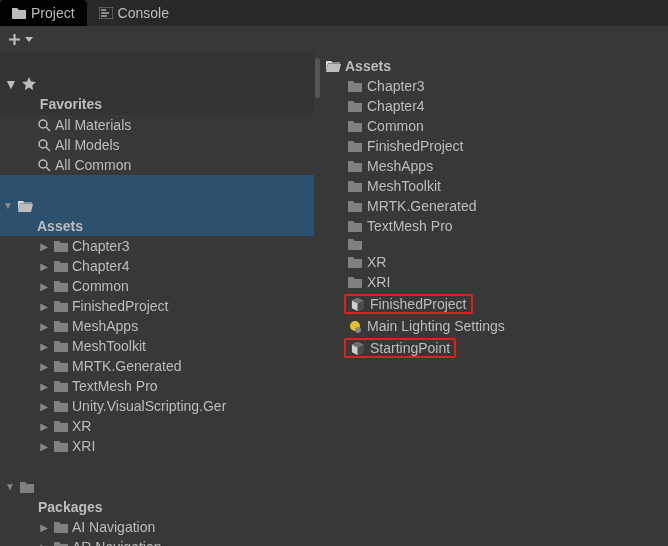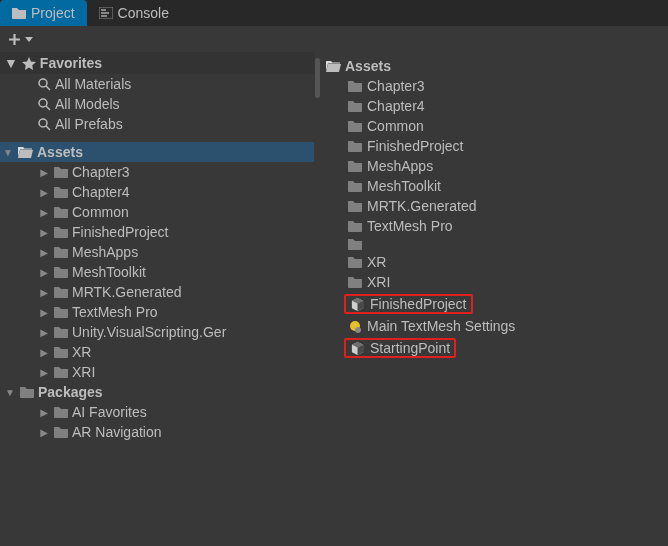--- a/index.html
+++ b/index.html
@@ -1,20 +1,20 @@
 <!DOCTYPE html>
 <html><head>
 <meta charset="utf-8">
 <style>
   * { margin: 0; padding: 0; box-sizing: border-box; font-family: Arial, 'Segoe UI', sans-serif; font-size: 14px; }
   body { background: #383838; color: #bdbdbd; width: 668px; height: 546px; overflow: hidden; }
   .root { display: flex; flex-direction: column; width: 100%; height: 100%; }
   .tabbar { display: flex; align-items: center; background: #282828; height: 26px; }
   .tab { display: flex; align-items: center; gap: 5px; padding: 0 12px; height: 100%; cursor: pointer; }
-  .tab.active { background: #0369a1; border-top-left-radius: 4px; border-top-right-radius: 4px; color:#bdbdbd; }
+  .tab.active { background: #000000; border-top-left-radius: 4px; border-top-right-radius: 4px; color:#bdbdbd; }
   .tab .icn { width: 14px; height: 14px; display:flex; align-items:center; justify-content:center; }
   .toolbar { display:flex; align-items:center; padding: 2px 8px; height:26px; }
   .addbtn { display:flex; align-items:center; gap:4px; cursor:pointer; color:#bdbdbd;}
   .pane-wrap { flex:1; display:flex; overflow:hidden; }
   .left { width: 314px; overflow:hidden; display:flex; flex-direction:column; }
   .splitter { width: 6px; background:#383838; display:flex; justify-content:center; }
   .splitter .grip { width:5px; height:40px; background:#555; border-radius:3px; margin-top:6px;}
   .right { flex:1; overflow:hidden; display:flex; flex-direction:column; padding-top:4px;}
   .section-hdr { background:#333333; padding:3px 4px; display:flex; align-items:center; gap:4px; cursor:pointer;}
   .row { display:flex; align-items:center; gap:4px; padding:2px 15px; cursor:pointer; white-space:nowrap;}
@@ -22,21 +22,21 @@
   .row .chev { width:12px; display:flex; justify-content:center; color:#888; font-size:10px;}
   .row .chev.hidden { visibility:hidden; }
   .indent0 { padding-left: 2px; }
   .indent1 { padding-left: 22px; }
   .indent2 { padding-left: 38px; }
   .r-hdr { display:flex; align-items:center; gap:4px; padding:2px 6px; font-weight:bold; color:#bdbdbd;}
   .r-row { display:flex; align-items:center; gap:5px; padding:2px 0 2px 28px; cursor:pointer; white-space:nowrap; }
   .hlbox { border:2px solid #e21f1f; border-radius:2px; display:inline-flex; align-items:center; gap:5px; padding:0 4px;}
   .icn svg { display:block; }
   .lbl { }
-  .fw { font-weight: bold;}
+  .fw { font-weight: bold; margin-top: 41px;}
 </style>
 </head>
 <body>
 <div class="root">
 
 <div class="tabbar">
   <div class="tab active">
     <span class="icn">
       <svg width="14" height="12" viewBox="0 0 14 12">
             <path fill="#bdbdbd" d="M0 1h5l2 2h7v8a1 1 0 0 1-1 1H1a1 1 0 0 1-1-1z"></path>
@@ -94,21 +94,21 @@
             <path stroke="#bdbdbd" stroke-width="1.5" d="M8 8l4 4"></path>
           </svg>
       <span class="lbl">All Models</span>
     </div>
     <div class="row indent1">
       <span class="chev hidden">▶</span>
       <svg width="13" height="13" viewBox="0 0 13 13">
             <circle cx="5" cy="5" r="4" fill="none" stroke="#bdbdbd" stroke-width="1.5"></circle>
             <path stroke="#bdbdbd" stroke-width="1.5" d="M8 8l4 4"></path>
           </svg>
-      <span class="lbl">All Prefabs</span>
+      <span class="lbl">All Common</span>
     </div>
     <div style="height:8px"></div>
 
     <div class="section-hdr row selected" style="padding-left:2px">
       <span class="chev">▼</span>
       <svg width="15" height="12" viewBox="0 0 15 12">
             <path fill="#d9d9d9" d="M0 1h5l1.5 1.5H14v1H2L0 11z"></path>
             <path fill="#bdbdbd" d="M2 4h13l-2 8H0z"></path>
           </svg>
       <span class="lbl fw">Assets</span>
@@ -223,21 +223,21 @@
       <span class="lbl fw">Packages</span>
     </div>
     <div id="left-packages-list">
           <div class="row indent2">
             <span class="chev">▶</span>
             <span class="icn">
               <svg width="14" height="12" viewBox="0 0 14 12">
                 <path fill="#808080" d="M0 1h5l2 2h7v8a1 1 0 0 1-1 1H1a1 1 0 0 1-1-1z"></path>
               </svg>
             </span>
-            <span class="lbl">AI Favorites</span>
+            <span class="lbl">AI Navigation</span>
           </div>
           <div class="row indent2">
             <span class="chev">▶</span>
             <span class="icn">
               <svg width="14" height="12" viewBox="0 0 14 12">
                 <path fill="#808080" d="M0 1h5l2 2h7v8a1 1 0 0 1-1 1H1a1 1 0 0 1-1-1z"></path>
               </svg>
             </span>
             <span class="lbl">AR Navigation</span>
           </div>
@@ -358,21 +358,21 @@
               <span class="lbl">FinishedProject</span>
             </span>
           </div>
           <div class="r-row">
             <span class="icn">
               <svg width="14" height="14" viewBox="0 0 14 14">
                 <circle cx="7" cy="7" r="5" fill="#e8c02a"></circle>
                 <circle cx="10" cy="11" r="3" fill="#888"></circle>
               </svg>
             </span>
-            <span class="lbl">Main TextMesh Settings</span>
+            <span class="lbl">Main Lighting Settings</span>
           </div>
           <div class="r-row" style="padding-left: 24px;">
             <span class="hlbox">
               <span class="icn">
                 <svg width="15" height="15" viewBox="0 0 16 16">
                   <path fill="#cfcfcf" d="M8 1l6 3v8l-6 3-6-3V4z"></path>
                   <path fill="#6d6d6d" d="M8 1l6 3-6 3-6-3z"></path>
                   <path fill="#4a4a4a" d="M8 7l6-3v8l-6 3z"></path>
                 </svg>
               </span>

